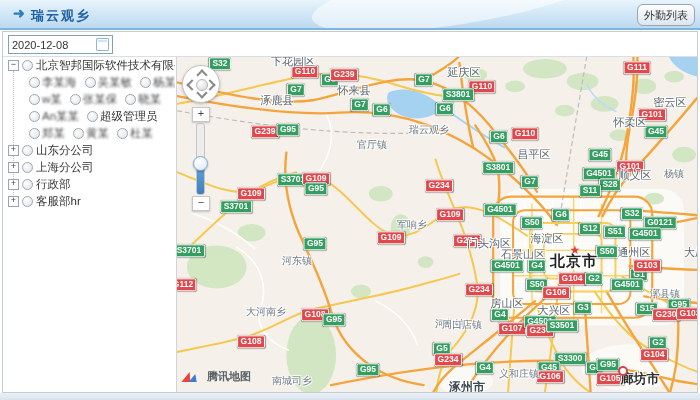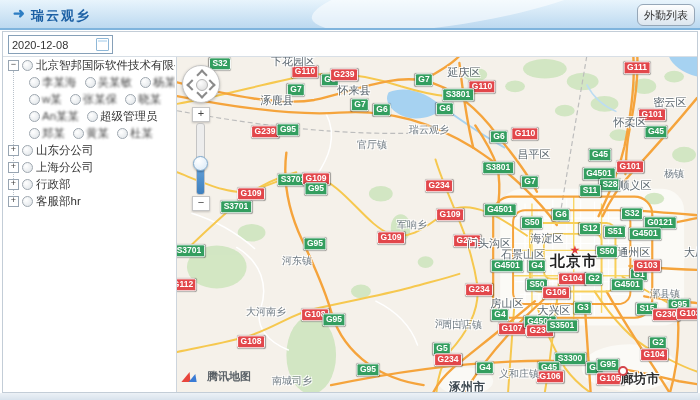--- a/index.html
+++ b/index.html
@@ -391,21 +391,21 @@
           <div class="shield r" style="left: 433px; top: 322px;">G105</div>
           <div class="place dist" style="left: 116px; top: 4px;">下花园区</div>
           <div class="place dist" style="left: 100px; top: 43px;">涿鹿县</div>
           <div class="place dist" style="left: 177px; top: 33px;">怀来县</div>
           <div class="place dist" style="left: 287px; top: 15px;">延庆区</div>
           <div class="place town" style="left: 252px; top: 73px;">瑞云观乡</div>
           <div class="place town" style="left: 195px; top: 88px;">官厅镇</div>
           <div class="place dist" style="left: 493px; top: 45px;">密云区</div>
           <div class="place dist" style="left: 453px; top: 65px;">怀柔区</div>
           <div class="place dist" style="left: 357px; top: 97px;">昌平区</div>
-          <div class="place dist" style="left: 458px; top: 128px;">顺义区</div>
+          <div class="place dist" style="left: 458px; top: 118px;">顺义区</div>
           <div class="place town" style="left: 497px; top: 117px;">杨镇</div>
           <div class="place dist" style="left: 370px; top: 181px;">海淀区</div>
           <div class="place dist" style="left: 346px; top: 197px;">石景山区</div>
           <div class="place dist" style="left: 312px; top: 186px;">门头沟区</div>
           <div class="place dist" style="left: 457px; top: 195px;">通州区</div>
           <div class="place dist" style="left: 518px; top: 195px;">大厂</div>
           <div class="place town" style="left: 488px; top: 237px;">漷县镇</div>
           <div class="place town" style="left: 235px; top: 168px;">军响乡</div>
           <div class="place town" style="left: 120px; top: 204px;">河东镇</div>
           <div class="place town" style="left: 89px; top: 255px;">大河南乡</div>

